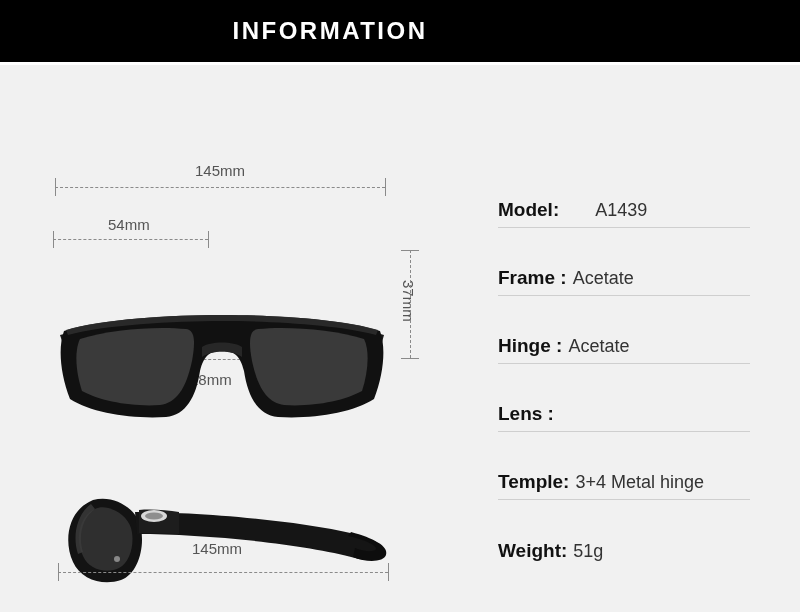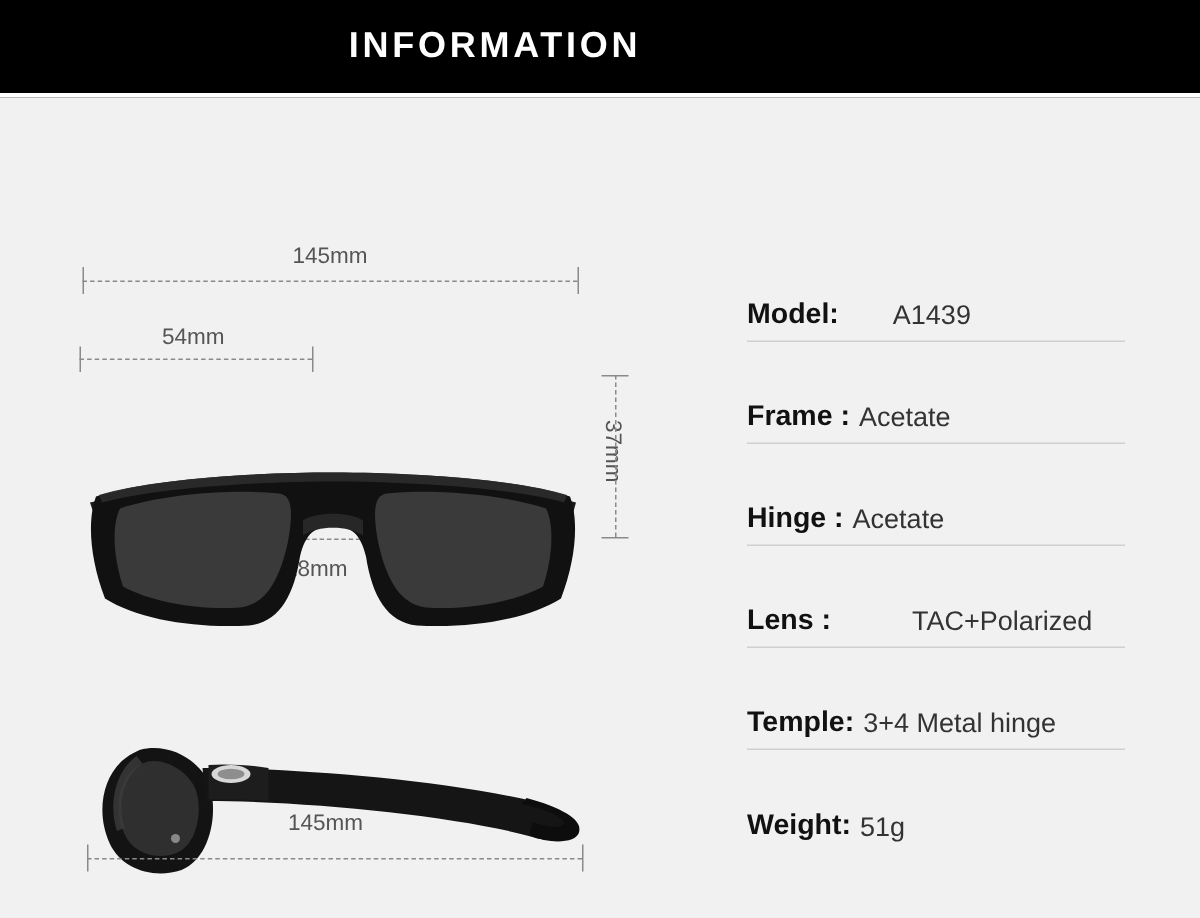--- a/index.html
+++ b/index.html
@@ -263,21 +263,20 @@
         <span class="spec-val">Acetate</span>
       </div>
 
       <div class="spec-row" style="top:241px;">
         <span class="spec-key">Hinge :</span>
         <span class="spec-val">Acetate</span>
       </div>
 
       <div class="spec-row" style="top:309px;gap:48px;">
         <span class="spec-key">Lens :</span>
-        <span class="spec-val">TAC+Polarized</span>
       </div>
 
       <div class="spec-row" style="top:377px;">
         <span class="spec-key">Temple:</span>
         <span class="spec-val">3+4 Metal hinge</span>
       </div>
 
       <div class="spec-row" style="top:445px; border-bottom:none;">
         <span class="spec-key">Weight:</span>
         <span class="spec-val">51g</span>

